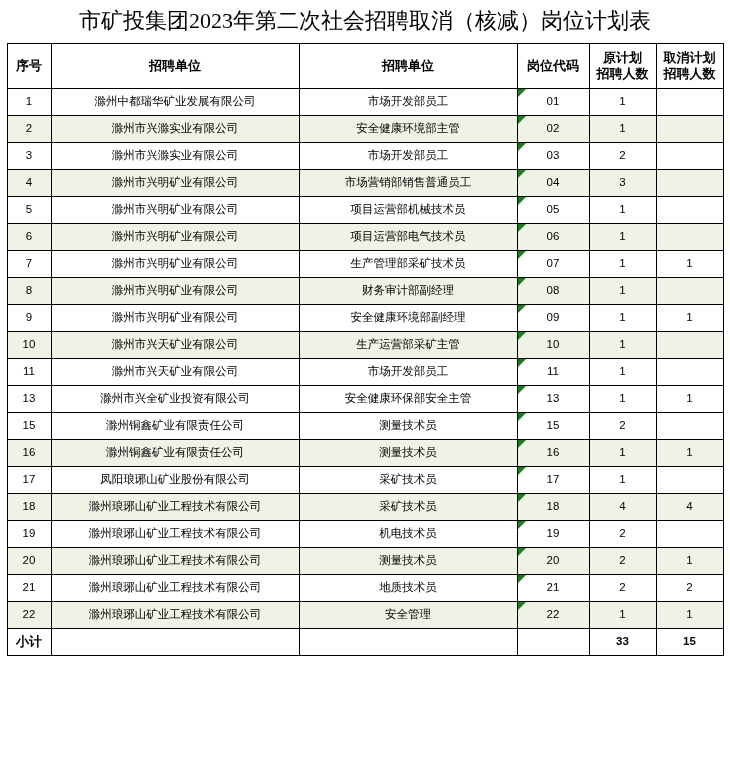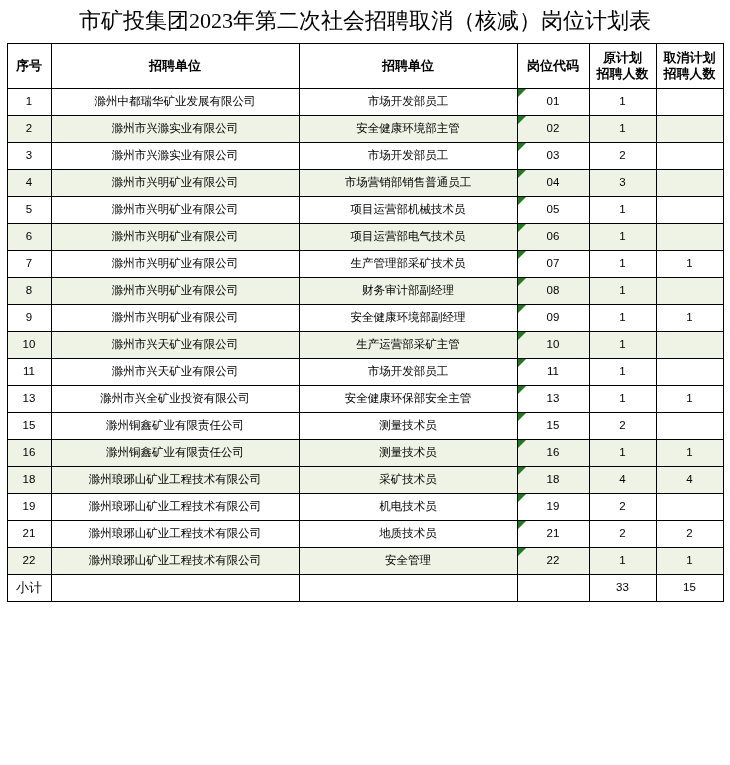--- a/index.html
+++ b/index.html
@@ -74,21 +74,21 @@
     content: "";
     position: absolute;
     left: 0;
     top: 0;
     width: 0;
     height: 0;
     border-top: 8px solid #1f7a1f;
     border-right: 8px solid transparent;
   }
   tfoot td {
-    font-weight: normal;
+    font-weight: bold;
     height: 34px;
     font-size: 13px;
   }
   tfoot td.label {
     font-size: 13px;
   }
   .num { font-family: "Liberation Sans", sans-serif; }
 </style>
 </head>
 <body>
@@ -228,35 +228,51 @@
           <td class="num"></td>
         </tr>
         <tr class="alt">
           <td class="num">16</td>
           <td>滁州铜鑫矿业有限责任公司</td>
           <td>测量技术员</td>
           <td class="code num">16</td>
           <td class="num">1</td>
           <td class="num">1</td>
         </tr>
+        <tr>
+          <td class="num">17</td>
+          <td>凤阳琅琊山矿业股份有限公司</td>
+          <td>采矿技术员</td>
+          <td class="code num">17</td>
+          <td class="num">1</td>
+          <td class="num"></td>
+        </tr>
         <tr class="alt">
           <td class="num">18</td>
           <td>滁州琅琊山矿业工程技术有限公司</td>
           <td>采矿技术员</td>
           <td class="code num">18</td>
           <td class="num">4</td>
           <td class="num">4</td>
         </tr>
         <tr>
           <td class="num">19</td>
           <td>滁州琅琊山矿业工程技术有限公司</td>
           <td>机电技术员</td>
           <td class="code num">19</td>
           <td class="num">2</td>
           <td class="num"></td>
+        </tr>
+        <tr class="alt">
+          <td class="num">20</td>
+          <td>滁州琅琊山矿业工程技术有限公司</td>
+          <td>测量技术员</td>
+          <td class="code num">20</td>
+          <td class="num">2</td>
+          <td class="num">1</td>
         </tr>
         <tr>
           <td class="num">21</td>
           <td>滁州琅琊山矿业工程技术有限公司</td>
           <td>地质技术员</td>
           <td class="code num">21</td>
           <td class="num">2</td>
           <td class="num">2</td>
         </tr>
         <tr class="alt">

